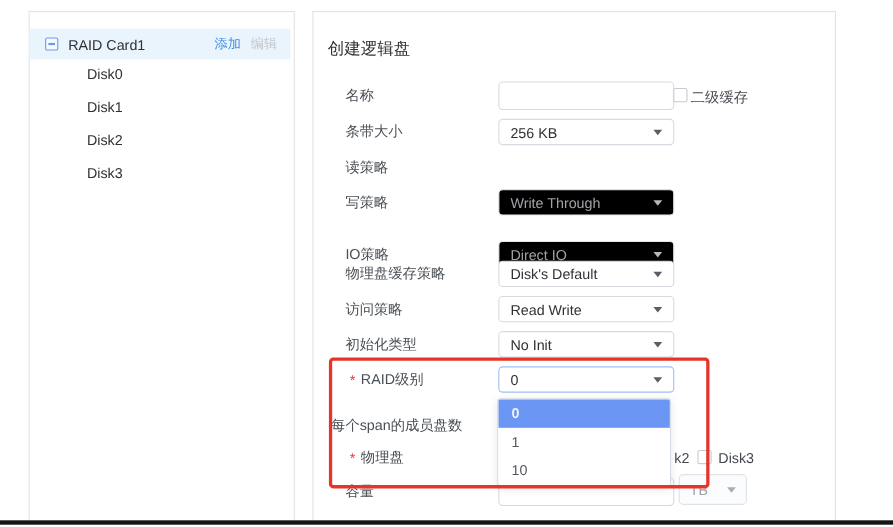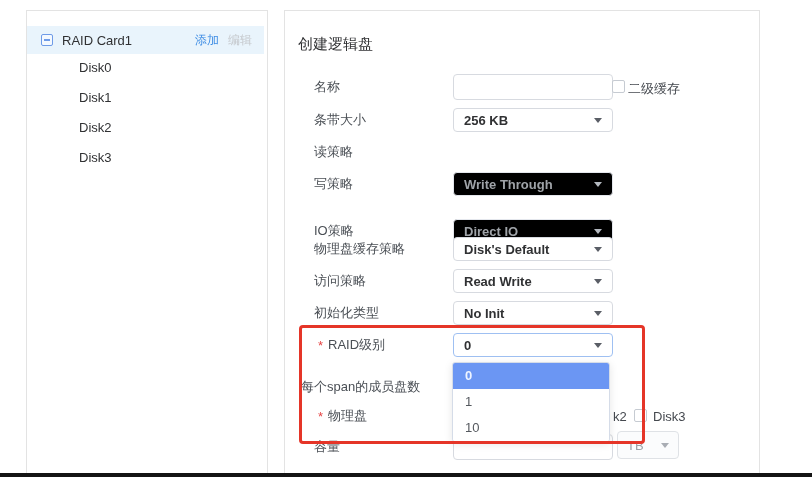--- a/index.html
+++ b/index.html
@@ -37,21 +37,21 @@
   .flabel{position:absolute;left:29px;top:0;height:100%;display:flex;align-items:center;
     font-size:13px;color:#4a4f55;white-space:nowrap;}
   .flabel.starred{left:33px;}
   .flabel.long{left:16px;}
   .req{color:#e64545;margin-right:5px;font-size:13px;}
 
   .tinput{position:absolute;left:168px;top:0;width:160px;height:26px;border:1px solid #d7dae0;
     border-radius:4px;background:#fff;font-size:13px;padding:0 10px;color:#303133;outline:none;}
   .select{position:absolute;left:168px;top:0;width:160px;height:24px;border:1px solid #d7dae0;
     border-radius:4px;background:#fff;display:flex;align-items:center;padding:0 10px;cursor:pointer;}
-  .select .sel-text{font-size:13px;color:#303133;flex:1 1 auto;white-space:nowrap;overflow:hidden;font-weight:bold;}
+  .select .sel-text{font-size:13px;color:#303133;flex:1 1 auto;white-space:nowrap;overflow:hidden;}
   .caret{width:0;height:0;border-left:4.5px solid transparent;border-right:4.5px solid transparent;
     border-top:5.5px solid #5a5e66;flex:0 0 auto;}
   .select.disabled{background:#000000;border-color:#e4e7ed;cursor:not-allowed;}
   .select.disabled .sel-text{color:#9fa3a8;}
   .select.disabled .caret{border-top-color:#b4b9c0;}
   .select.focused{border-color:var(--focus-border);}
 
   .cbx{position:absolute;width:13px;height:13px;border:1px solid #c6cbd2;border-radius:2px;
     background:#fff;cursor:pointer;}
   .cbx-label{position:absolute;font-size:13px;color:#45494f;white-space:nowrap;}

